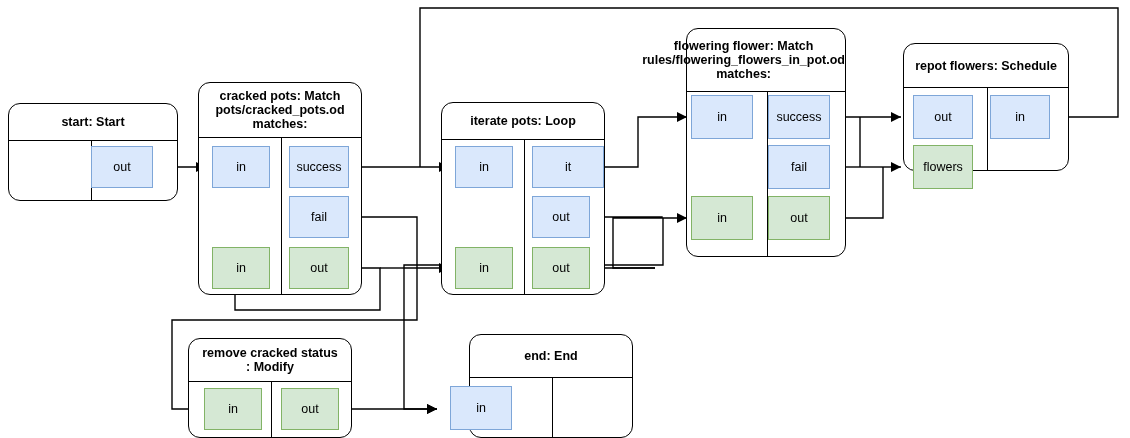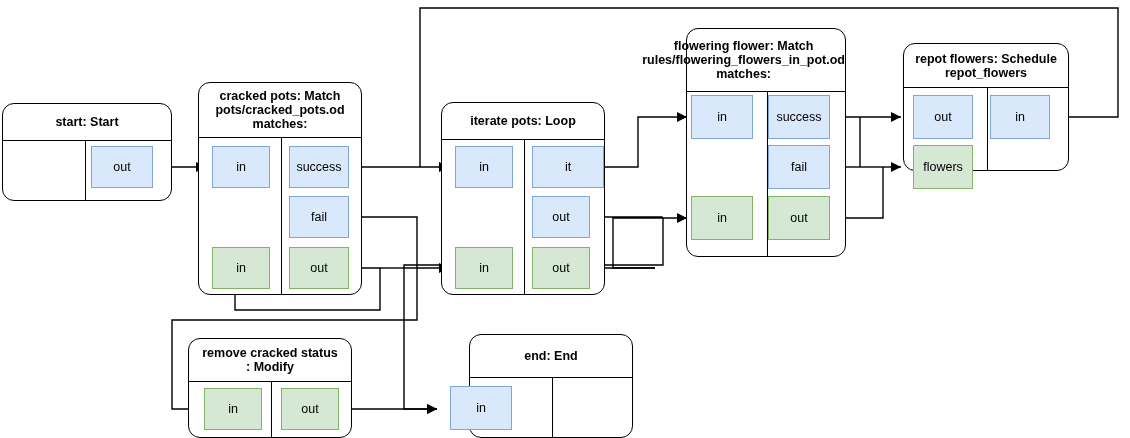--- a/index.html
+++ b/index.html
@@ -90,21 +90,21 @@
       <path d="M1050,117 L1118,117 L1118,8 L420,8 L420,167"></path>
     </g>
 
     <g>
       <path d="M339,409 L437,409"></path>
       <polygon points="437,409 427,404 427,414"></polygon>
     </g>
   </svg>
 
   <div id="node-layer">
-      <div class="node" style="left: 2px; top: 103px; width: 170px; height: 98px; padding-left: 33px;">
+      <div class="node" style="left: 8px; top: 103px; width: 170px; height: 98px; padding-left: 33px;">
         <div class="node-title" style="height: 36px;">
           <div>
             <div>start: Start</div>
           </div>
         </div>
         <div class="title-rule" style="top: 36px;"></div>
         <div class="col-rule" style="left: 82px; top: 36px;"></div>
       </div>
       <div class="node" style="left: 198px; top: 82px; width: 164px; height: 213px;">
         <div class="node-title" style="height: 54px;">
@@ -134,21 +134,20 @@
             <div>matches:</div>
           </div>
         </div>
         <div class="title-rule" style="top: 62px;"></div>
         <div class="col-rule" style="left: 80px; top: 62px;"></div>
       </div>
       <div class="node" style="left: 903px; top: 43px; width: 166px; height: 128px;">
         <div class="node-title" style="height: 43px;">
           <div>
             <div>repot flowers: Schedule</div>
-            <div>repot_flowers</div>
           </div>
         </div>
         <div class="title-rule" style="top: 43px;"></div>
         <div class="col-rule" style="left: 83px; top: 43px;"></div>
       </div>
       <div class="node" style="left: 188px; top: 338px; width: 164px; height: 100px;">
         <div class="node-title" style="height: 42px;">
           <div>
             <div>remove cracked status</div>
             <div>: Modify</div>

